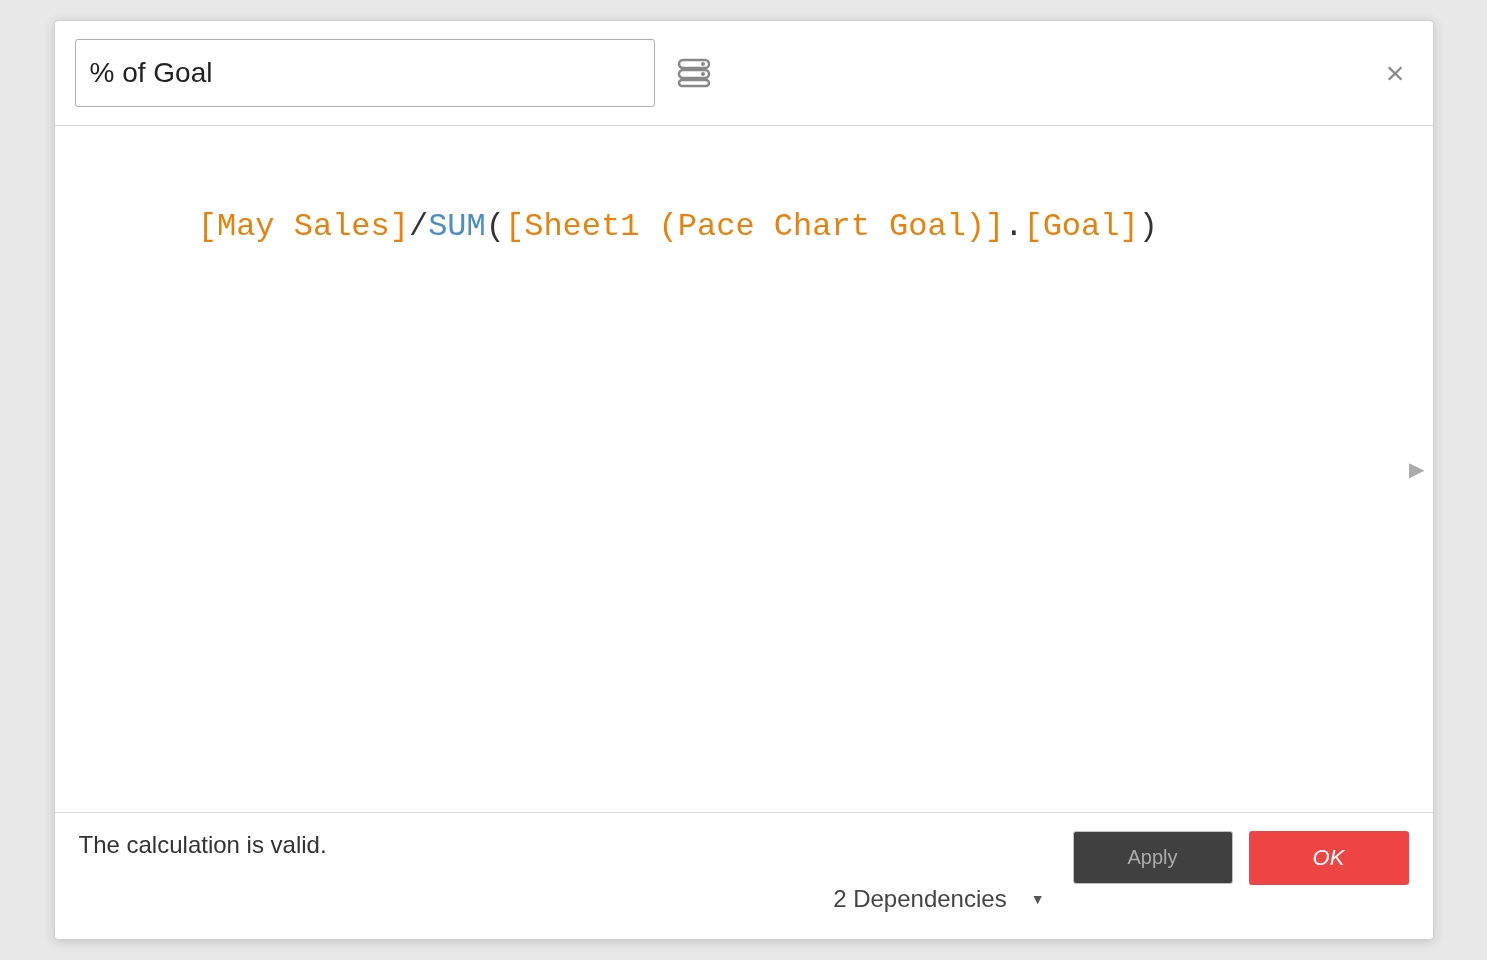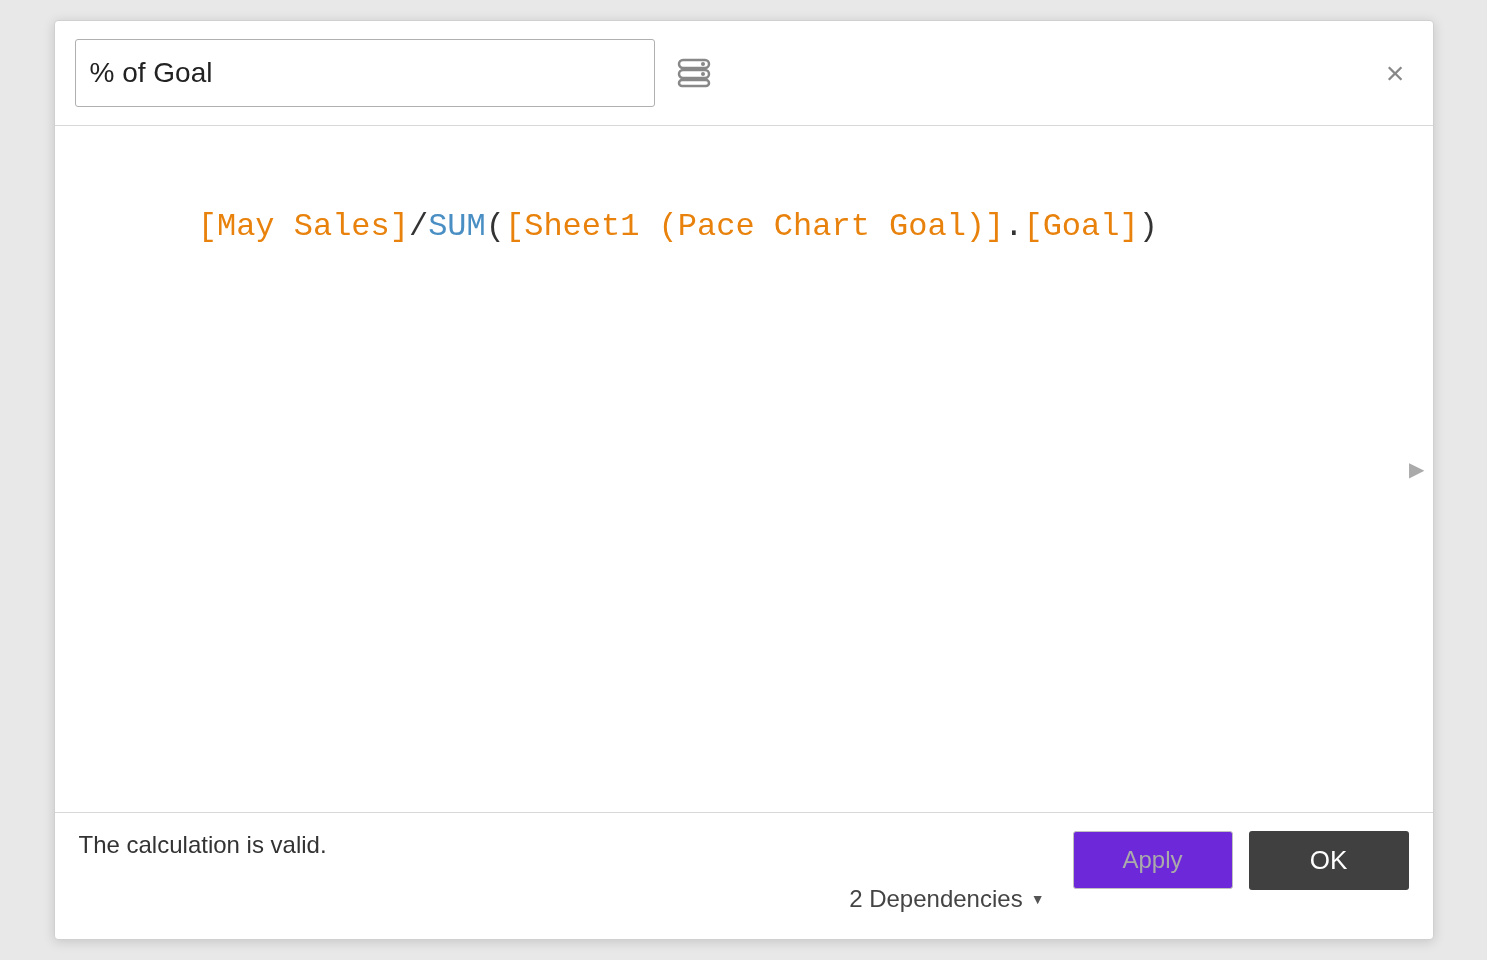--- a/index.html
+++ b/index.html
@@ -131,56 +131,57 @@
 
     .validation-status {
       font-size: 24px;
       color: #333;
       flex: 1;
     }
 
     .dependencies-button {
       display: flex;
       align-items: center;
-      gap: 8px;
+      gap: 24px;
       background: none;
       border: none;
       cursor: pointer;
       font-size: 24px;
       color: #444;
       padding: 8px 12px;
       margin-top: 46px;
     }
 
     .dependencies-arrow {
       font-size: 14px;
       color: #555;
     }
 
     .apply-button {
       border: 1px solid #c0c0c0;
-      background: #6d28d9;
+      background: #404040;
       color: #aaa;
-      font-size: 24px;
+      font-size: 20px;
       padding: 14px 36px;
       border-radius: 3px;
       cursor: pointer;
       min-width: 160px;
     }
 
     .ok-button {
       border: none;
-      background: #404040;
+      background: #ef4444;
       color: #ffffff;
-      font-size: 26px;
+      font-size: 22px;
       font-weight: 500;
       padding: 14px 42px;
       border-radius: 3px;
       cursor: pointer;
       min-width: 160px;
+      font-style: italic;
     }
 
     .datasource-icon svg {
       width: 38px;
       height: 38px;
     }
   </style>
 </head>
 <body>
 

